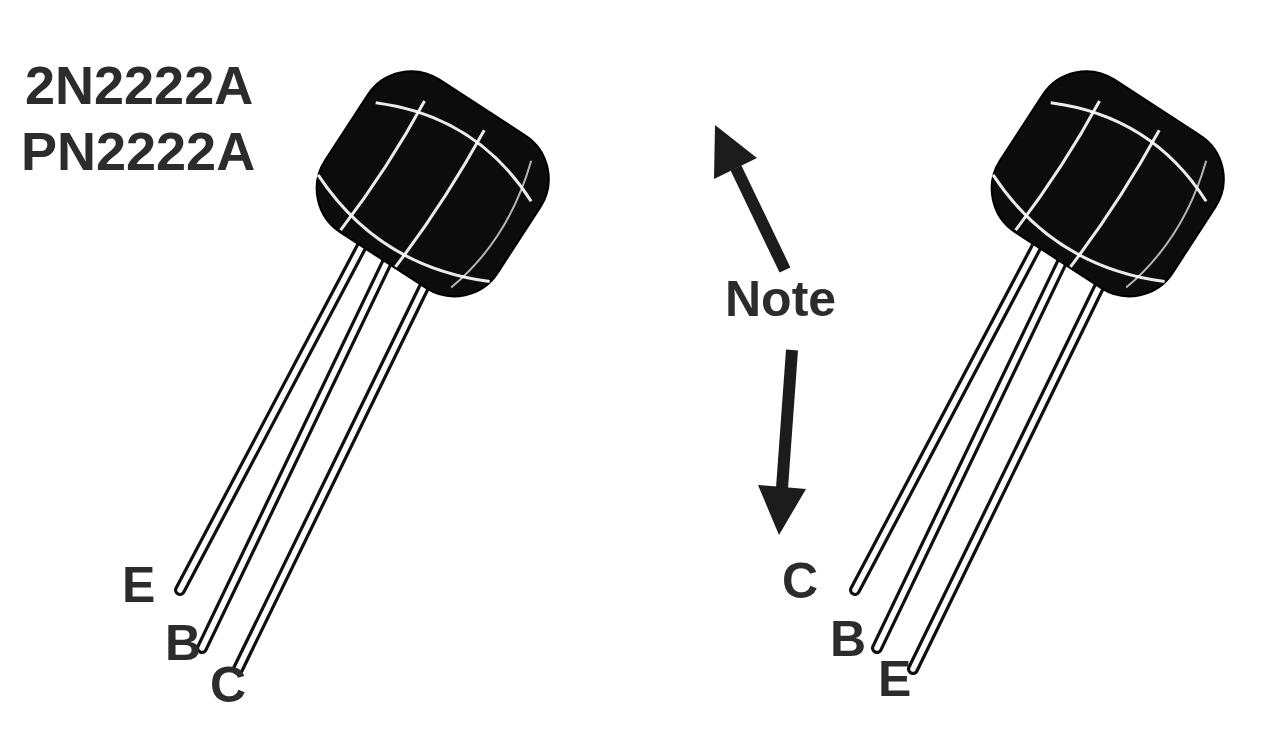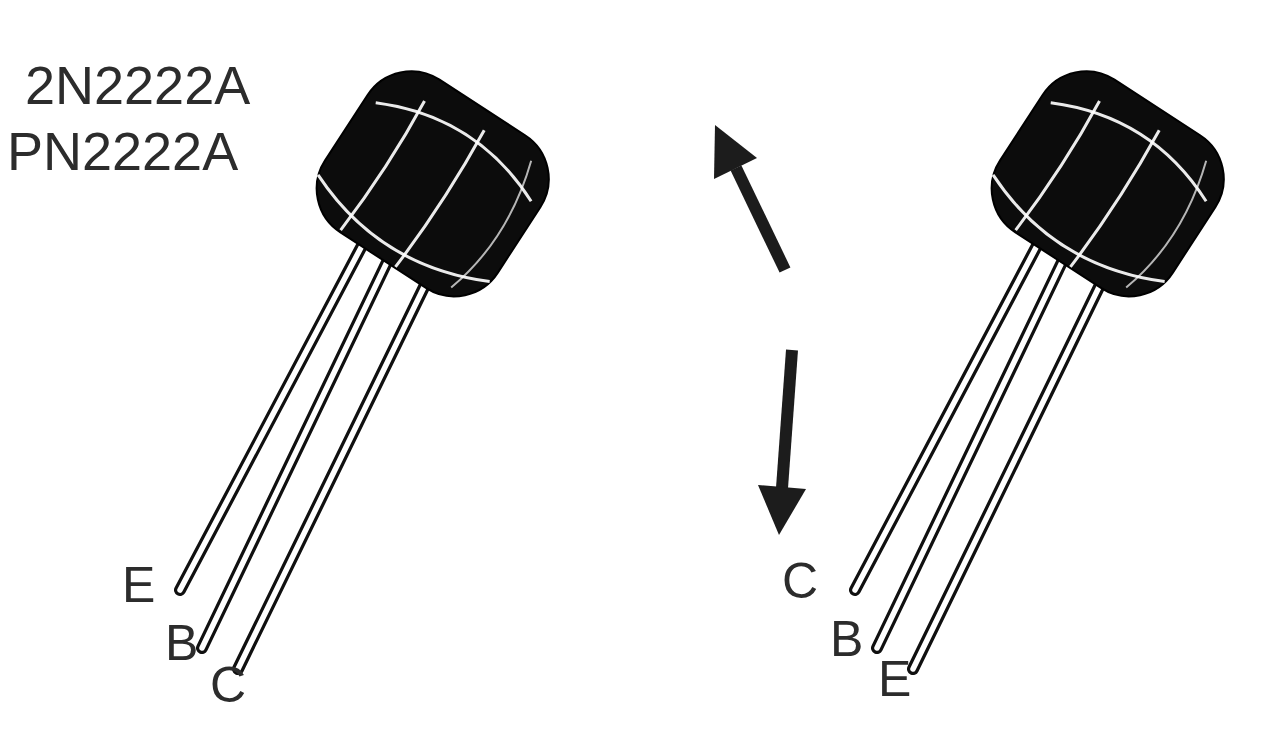--- a/index.html
+++ b/index.html
@@ -6,21 +6,21 @@
   #canvas {
     position: relative;
     width: 1280px;
     height: 747px;
     background: #ffffff;
     overflow: hidden;
     font-family: "Liberation Sans", "DejaVu Sans", sans-serif;
   }
   .label {
     position: absolute;
-    font-weight: 400;
+    font-weight: 700;
     color: #2c2c2c;
     line-height: 1.0;
     white-space: nowrap;
     user-select: none;
   }
   .title { font-size: 54px; }
   .pin   { font-size: 50px; }
   .note  { font-size: 50px; }
   .transistor { position: absolute; width: 470px; height: 660px; }
   .lead-outer { stroke: #101010; stroke-width: 12; stroke-linecap: round; fill: none; }
@@ -30,21 +30,21 @@
   .thin { stroke-width: 2; opacity: 0.7; }
   .arrow-shaft { stroke: #1c1c1c; stroke-width: 12; fill: none; }
   .arrow-head  { fill: #1c1c1c; stroke: none; }
 </style>
 </head>
 <body>
 
 <div id="canvas">
 
   <div class="label title" style="left:25px; top:58px;">2N2222A</div>
-  <div class="label title" style="left:7px; top:124px;">PN2222A</div>
+  <div class="label title" style="left:21px; top:124px;">PN2222A</div>
 
   <svg class="transistor" style="left:130px; top:40px;" viewBox="0 0 470 660">
     <g>
       <path class="lead-outer" d="M235 200 L50 550"></path>
       <path class="lead-inner" d="M235 200 L50 550"></path>
       <path class="lead-outer" d="M258 220 L72 608"></path>
       <path class="lead-inner" d="M258 220 L72 608"></path>
       <path class="lead-outer" d="M295 245 L108 629"></path>
       <path class="lead-inner" d="M295 245 L108 629"></path>
     </g>
@@ -75,20 +75,21 @@
     <g transform="translate(300,148) rotate(33)">
       <rect class="body-rect" x="-103" y="-96" width="206" height="182" rx="52"></rect>
       <path class="hl" d="M -92 -42 Q 0 -86 92 -44"></path>
       <path class="hl" d="M -52 -70 Q -46 5 -52 84"></path>
       <path class="hl" d="M 14 -78 Q 20 5 14 85"></path>
       <path class="hl" d="M -101 50 Q 0 94 101 46"></path>
       <path class="hl thin" d="M 70 -78 Q 94 0 72 72"></path>
     </g>
   </svg>
 
+  <div class="label note" style="left:725px; top:274px;">Note</div>
 
   <svg style="position:absolute; left:660px; top:100px; width:240px; height:480px;" viewBox="0 0 240 480">
     <g>
       <path class="arrow-shaft" d="M125 170 L76 68"></path>
       <polygon class="arrow-head" points="55,25 97,58 54,79"></polygon>
     </g>
     <g>
       <path class="arrow-shaft" d="M132 250 L122 388"></path>
       <polygon class="arrow-head" points="119,435 146,389 98,385"></polygon>
     </g>

